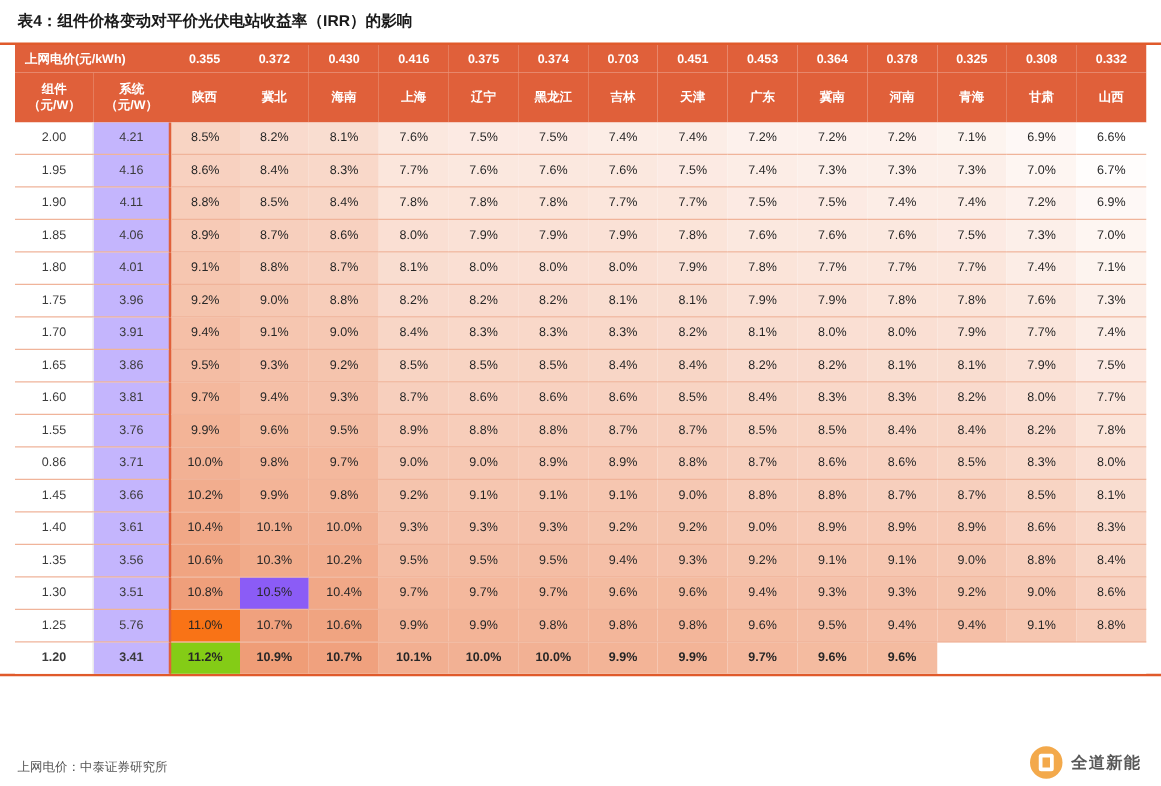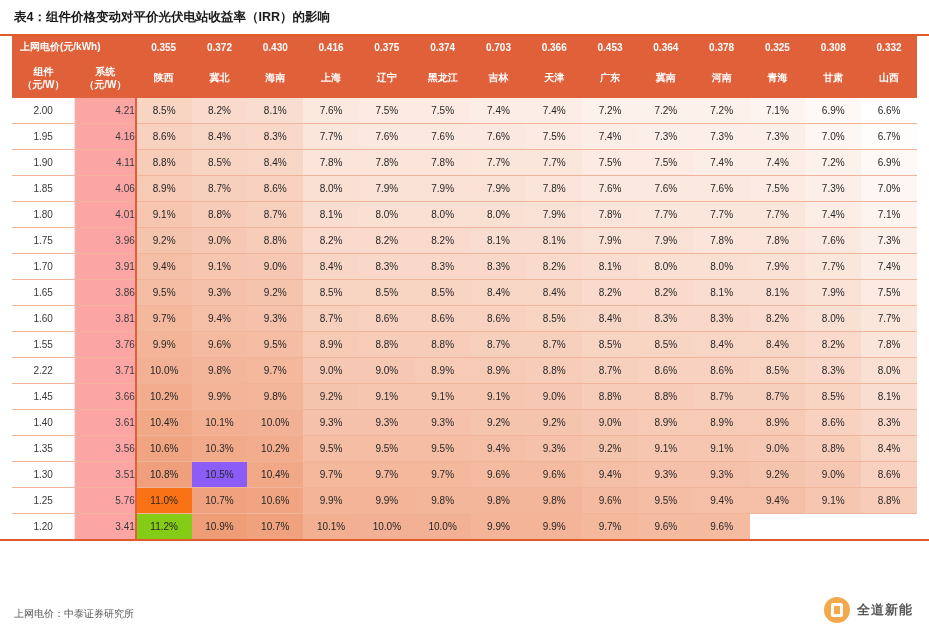--- a/index.html
+++ b/index.html
@@ -44,32 +44,31 @@
   .hdr-row2 th{height:40px;}
   .hdr-label{
     text-align:left;
     padding-left:8px;
     font-weight:bold;
   }
   .hdr-sub{line-height:1.35;}
   tbody td{
     border-bottom:1px solid #f0b49a;
   }
-  tbody tr:last-child td{border-bottom:none;}
+  tbody tr:last-child td{border-bottom:none;font-weight:bold;}
   td.rowhdr{
     color:#3a3a3a;
     font-weight:normal;
     background:#ffffff;
     border-right:1px solid #e8e8e8;
   }
   td.rowhdr2{
     color:#3a3a3a;
-    background:#fca5a5;
+    background:#c4b5fd;
     border-right:2px solid #e0603a;
-    text-align:right;
   }
   .tbl-wrap{
     border-bottom:2px solid #e05a2b;
     padding-bottom:0;
   }
   .source{
     position:absolute;
     left:14px;
     bottom:8px;
     font-size:10px;
@@ -123,21 +122,21 @@
     <thead>
       <tr class="hdr-row1">
         <th colspan="2" class="hdr-label">上网电价(元/kWh)</th>
       <th>0.355</th>
             <th>0.372</th>
             <th>0.430</th>
             <th>0.416</th>
             <th>0.375</th>
             <th>0.374</th>
             <th>0.703</th>
-            <th>0.366</th>
+            <th>0.451</th>
             <th>0.453</th>
             <th>0.364</th>
             <th>0.378</th>
             <th>0.325</th>
             <th>0.308</th>
             <th>0.332</th>
           </tr>
       <tr class="hdr-row2">
         <th>
           <div class="hdr-sub"><span>组件</span><br><span>（元/W）</span></div>
@@ -336,21 +335,21 @@
             <td style="background: rgb(247, 207, 189);">8.7%</td>
             <td style="background: rgb(247, 207, 189);">8.7%</td>
             <td style="background: rgb(248, 212, 195);">8.5%</td>
             <td style="background: rgb(248, 212, 195);">8.5%</td>
             <td style="background: rgb(248, 214, 198);">8.4%</td>
             <td style="background: rgb(248, 214, 198);">8.4%</td>
             <td style="background: rgb(249, 218, 205);">8.2%</td>
             <td style="background: rgb(251, 228, 217);">7.8%</td>
           </tr>
           <tr>
-            <td class="rowhdr">2.22</td>
+            <td class="rowhdr">0.86</td>
             <td class="rowhdr2">3.71</td>
             <td style="background: rgb(242, 177, 148);">10.0%</td>
             <td style="background: rgb(243, 182, 154);">9.8%</td>
             <td style="background: rgb(244, 184, 157);">9.7%</td>
             <td style="background: rgb(246, 200, 179);">9.0%</td>
             <td style="background: rgb(246, 200, 179);">9.0%</td>
             <td style="background: rgb(247, 202, 182);">8.9%</td>
             <td style="background: rgb(247, 202, 182);">8.9%</td>
             <td style="background: rgb(247, 205, 186);">8.8%</td>
             <td style="background: rgb(247, 207, 189);">8.7%</td>

